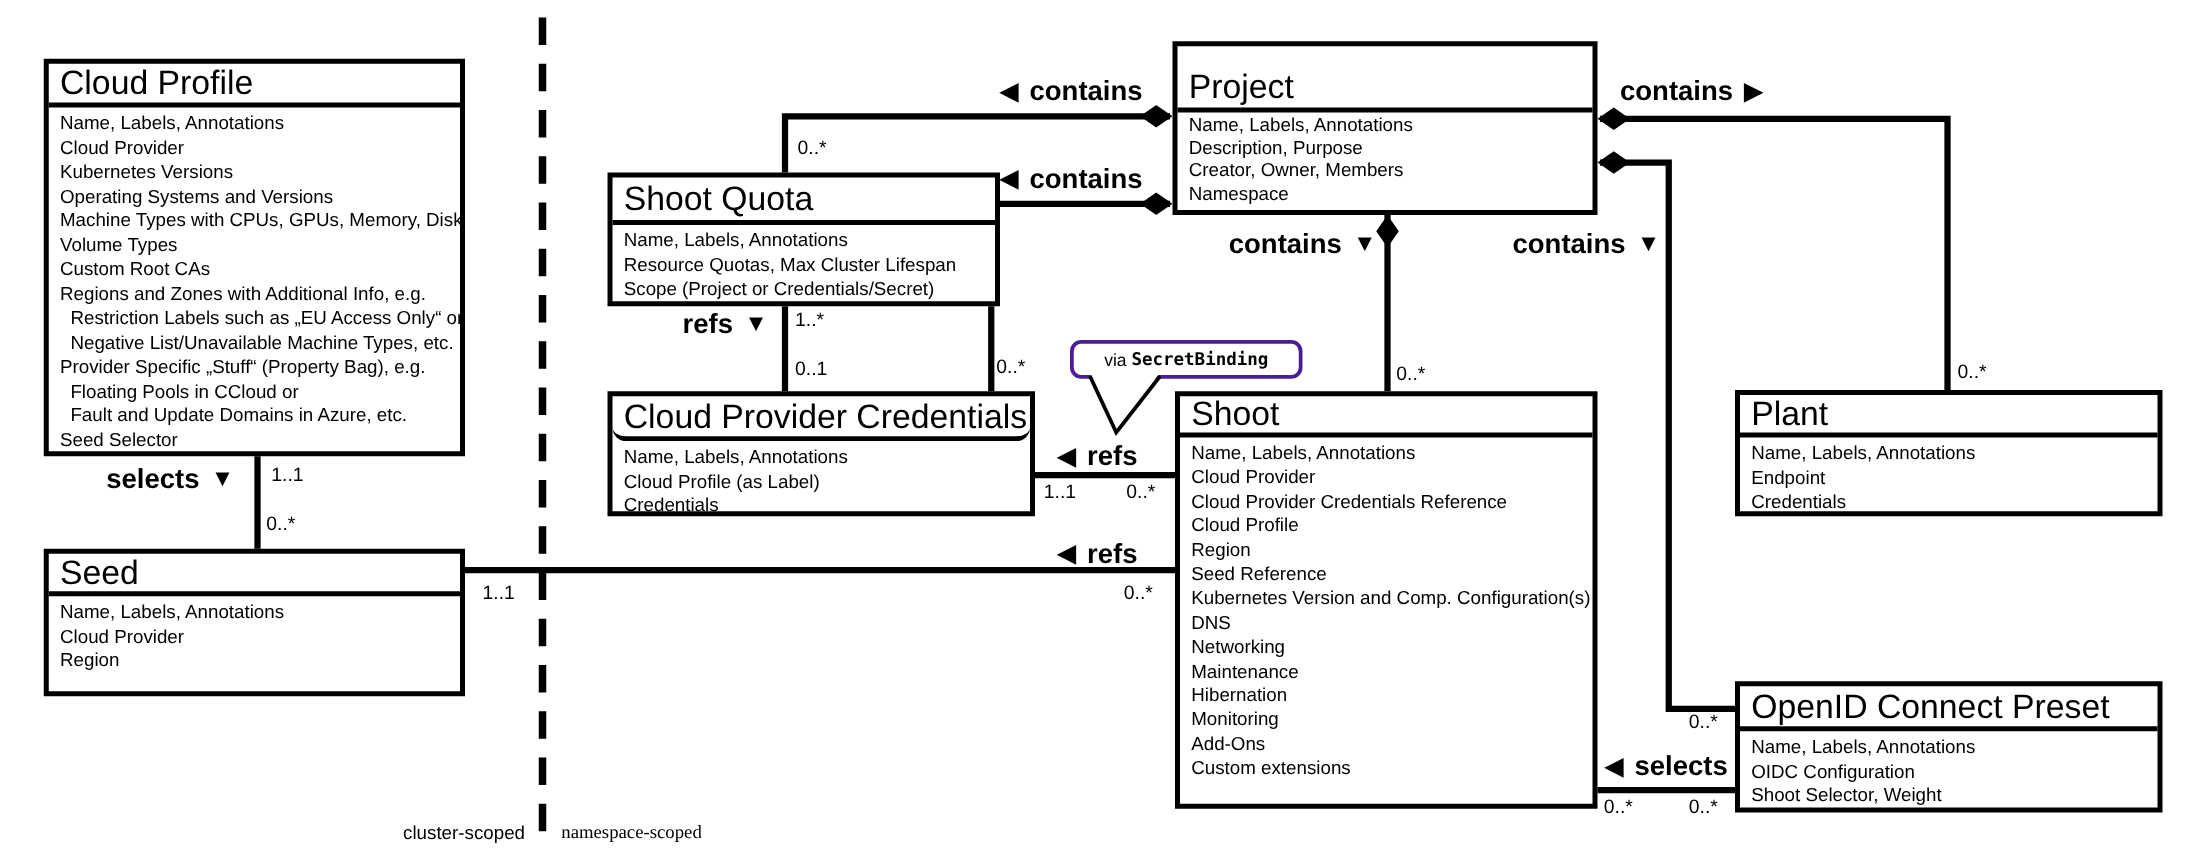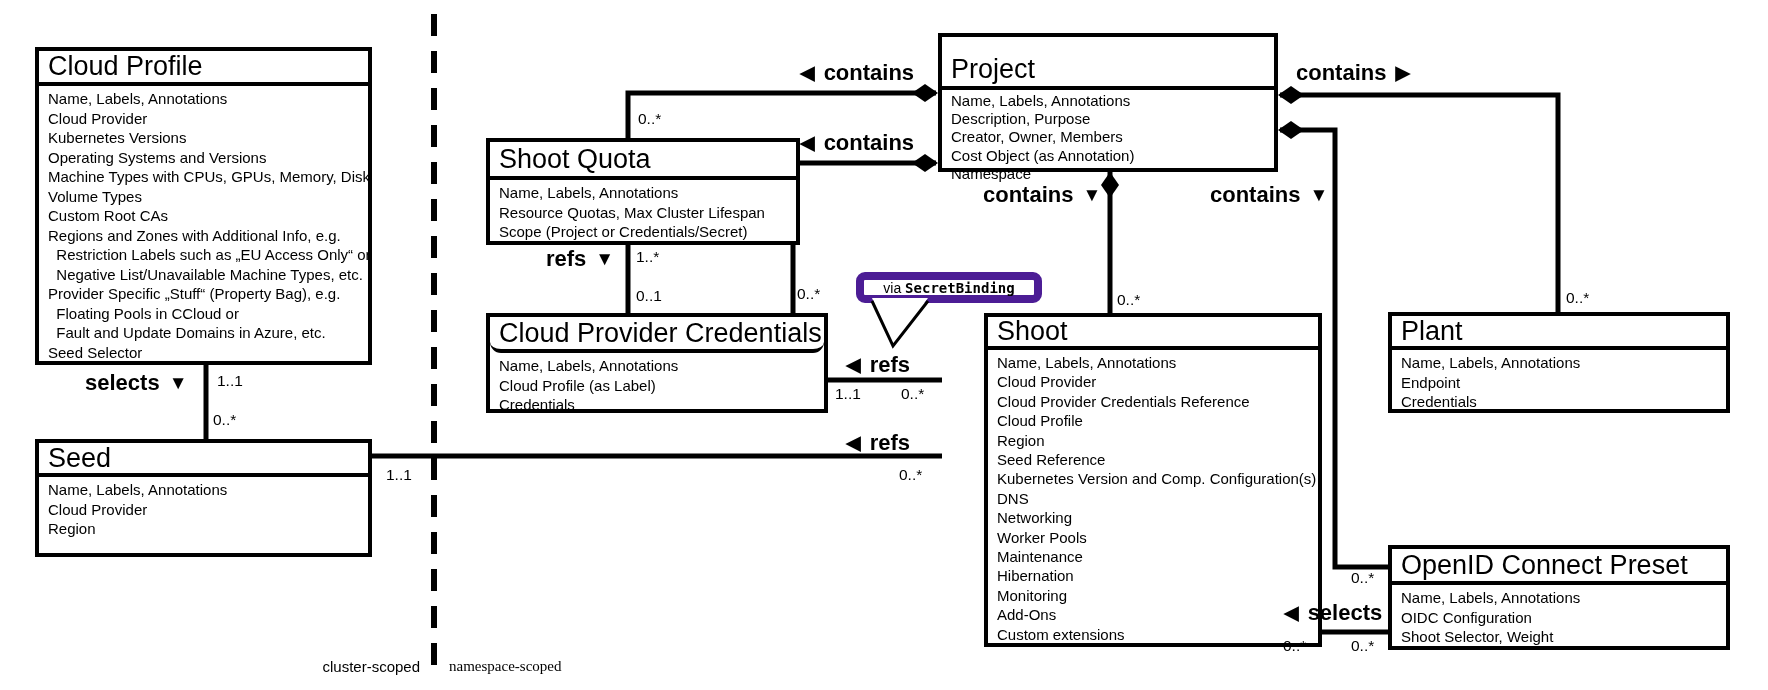--- a/index.html
+++ b/index.html
@@ -10,21 +10,21 @@
   .uml-title{display:flex;align-items:center;border-bottom:4px solid #000;box-sizing:border-box;
              font-size:27px;padding-left:9px;white-space:nowrap;letter-spacing:0;}
   .uml-attrs{padding:3px 0 0 9px;font-size:15px;line-height:19.5px;}
   .attr-line{white-space:pre;}
   .rel-label{position:absolute;font-size:22px;font-weight:600;white-space:nowrap;}
   .rel-label .arr{font-size:19px;position:relative;top:-1px;}
   .rel-label .gap-l{margin-left:9px;}
   .rel-label .gap-r{margin-right:9px;}
   .mult{position:absolute;font-size:15.5px;white-space:nowrap;}
   .callout{position:absolute;left:856px;top:272px;width:186px;height:31px;background:#fff;
-           border:8px solid #4c1d95;border-radius:9px;box-sizing:border-box;display:flex;
+           border:3px solid #4c1d95;border-radius:9px;box-sizing:border-box;display:flex;
            align-items:center;justify-content:center;font-size:14px;white-space:pre;}
   .callout .code{font-family:"DejaVu Sans Mono",monospace;font-weight:bold;font-size:14px;}
   .footer-label{position:absolute;font-size:15px;top:658px;}
   #footer-left{left:280px;width:140px;text-align:right;}
   #footer-right{left:449px;font-family:Liberation Serif, serif;}
 </style>
 </head>
 <body>
 
 <div id="canvas">
@@ -98,38 +98,36 @@
         <div class="attr-line">Credentials</div>
       </div>
   </div>
 
   <div class="uml-box" style="left:938px;top:33px;width:340px;height:139px;">
     <div class="uml-title" style="height:38px;margin-top:15px;">Project</div>
     <div class="uml-attrs" style="line-height:18.2px;padding-top:2px;">
         <div class="attr-line">Name, Labels, Annotations</div>
         <div class="attr-line">Description, Purpose</div>
         <div class="attr-line">Creator, Owner, Members</div>
-        <div class="attr-line">Cost Object (as Annotation)</div>
         <div class="attr-line">Namespace</div>
       </div>
   </div>
 
-  <div class="uml-box" style="left:940px;top:313px;width:338px;height:334px;margin-left:44px;">
+  <div class="uml-box" style="left:940px;top:313px;width:338px;height:334px;">
     <div class="uml-title" style="height:33px;">Shoot</div>
     <div class="uml-attrs" style="line-height:19.4px;">
         <div class="attr-line">Name, Labels, Annotations</div>
         <div class="attr-line">Cloud Provider</div>
         <div class="attr-line">Cloud Provider Credentials Reference</div>
         <div class="attr-line">Cloud Profile</div>
         <div class="attr-line">Region</div>
         <div class="attr-line">Seed Reference</div>
         <div class="attr-line">Kubernetes Version and Comp. Configuration(s)</div>
         <div class="attr-line">DNS</div>
         <div class="attr-line">Networking</div>
-        <div class="attr-line">Worker Pools</div>
         <div class="attr-line">Maintenance</div>
         <div class="attr-line">Hibernation</div>
         <div class="attr-line">Monitoring</div>
         <div class="attr-line">Add-Ons</div>
         <div class="attr-line">Custom extensions</div>
       </div>
   </div>
 
   <div class="uml-box" style="left:1388px;top:312px;width:342px;height:101px;">
     <div class="uml-title" style="height:34px;">Plant</div>

